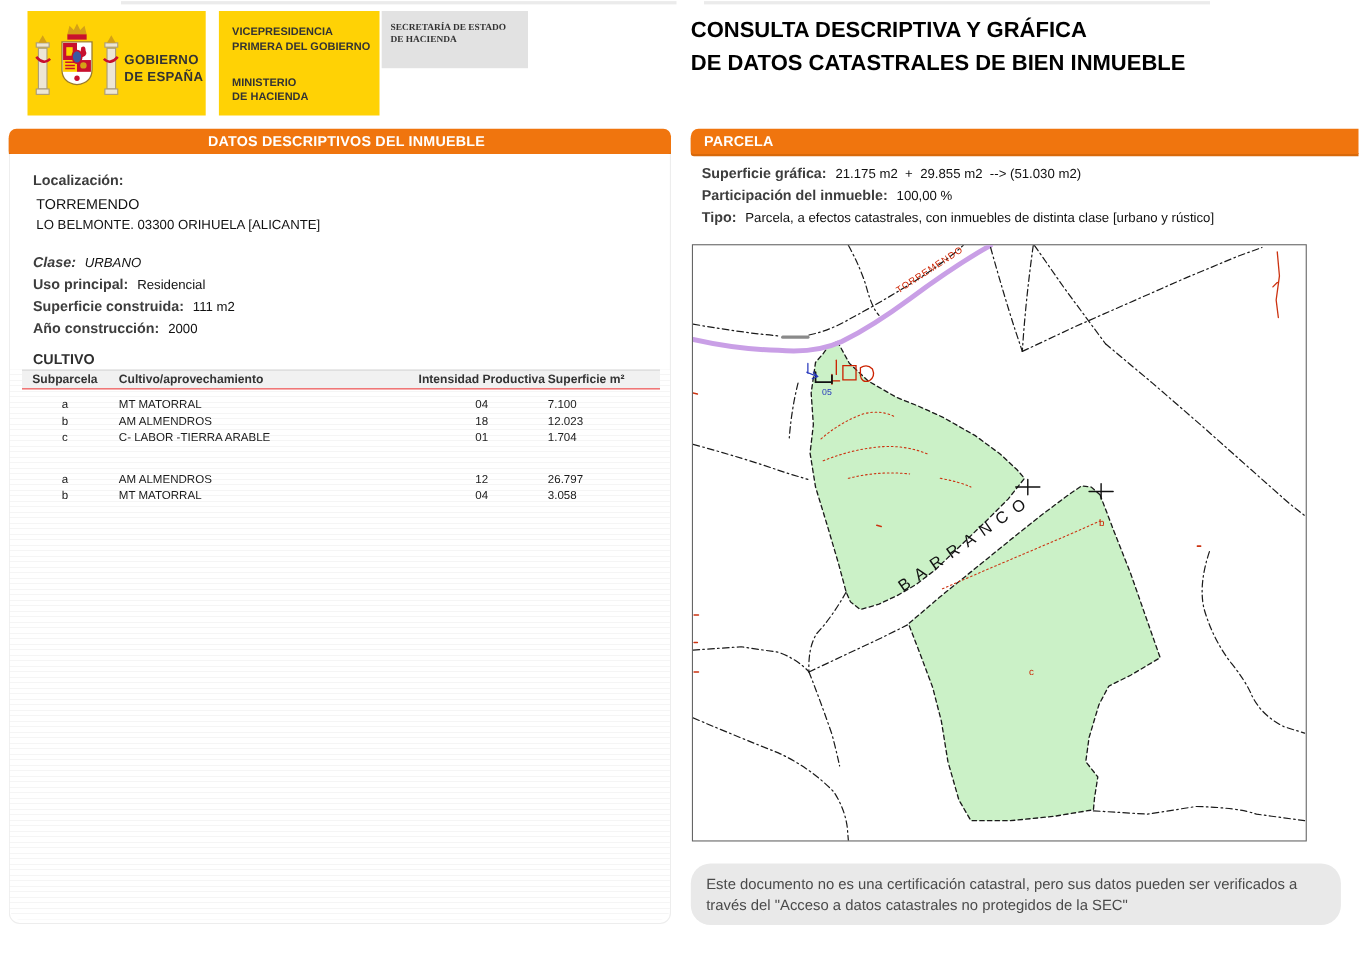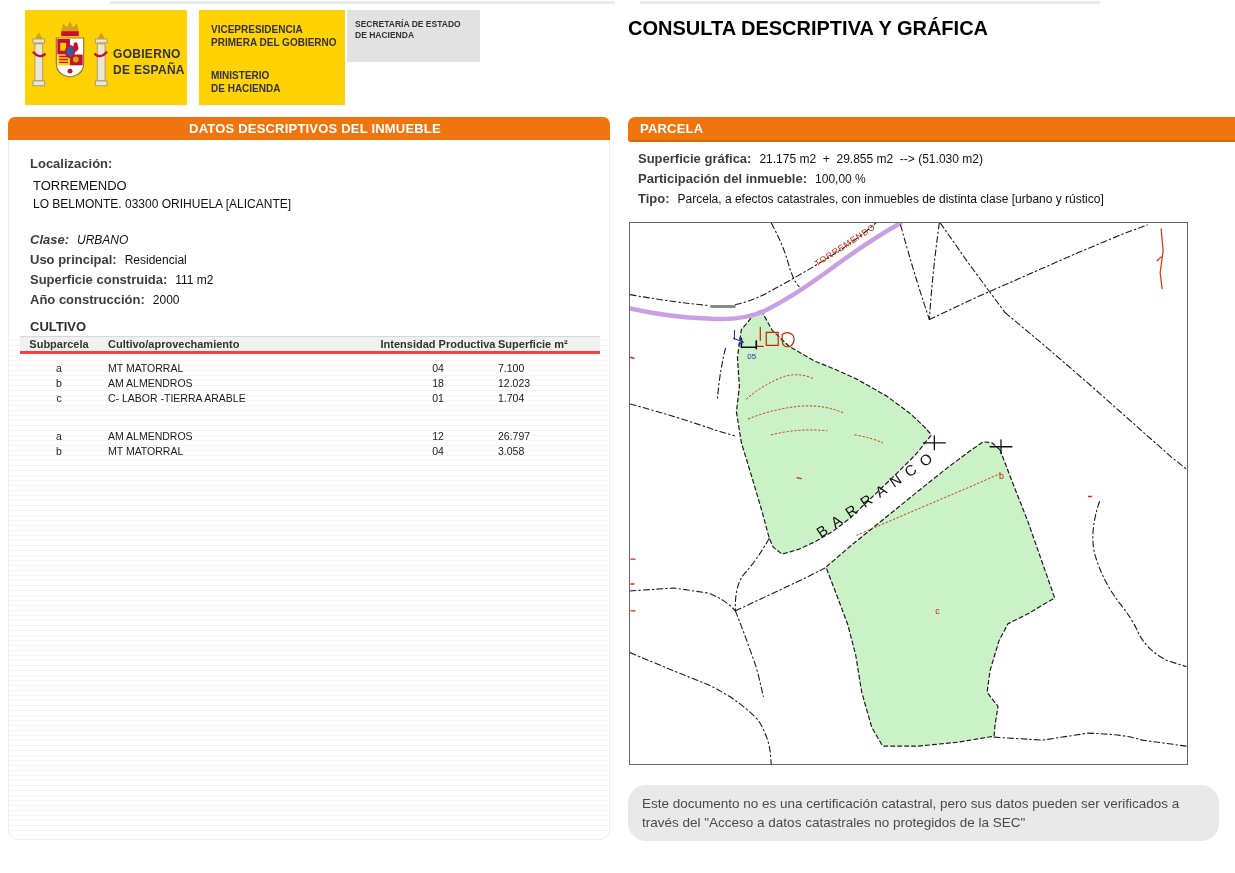--- a/index.html
+++ b/index.html
@@ -8,21 +8,21 @@
          font-family:"Liberation Sans", sans-serif; }
   .abs { position:absolute; }
   .topline { position:absolute; height:3px; background:#EBEBEB; }
 
   
   .y-block { position:absolute; background:#FFD205; }
   .gob-text { position:absolute; left:88px; top:36px; font-weight:700; font-size:12px;
               line-height:16px; color:#333; letter-spacing:.3px; }
   .min-text { font-weight:700; font-size:10px; line-height:13px; color:#333; }
   .c3 { position:absolute; left:347px; top:10px; width:133px; height:95px; background:#fff; }
-  .sec-box { height:52px; background:#E2E2E2; padding:9px 8px; }
+  .sec-box { height:52px; background:#E2E2E2; padding:9px 8px;font-family:Liberation Serif, serif; }
   .dir-box { padding:9px 8px; }
   .small-caps-text { font-weight:600; font-size:8.5px; line-height:11px; color:#333; }
 
   .doc-title { position:absolute; left:628px; top:13px; width:592px; 
                font-weight:700; font-size:20px; line-height:30px; color:#000; }
 
   
   .panel-bar { position:absolute; height:23px; background:#F0750E;
                border-radius:7px 7px 3px 3px; box-shadow:0 2px 0 #D8690A;
                color:#fff; font-weight:700; font-size:13px; line-height:23px;
@@ -35,21 +35,21 @@
                 border-radius:0 0 10px 10px; }
 
   .label-b { font-weight:700; font-size:13px; color:#3D3D3D; }
   .value-r { font-size:12px; color:#111; margin-left:8px; }
   .pre { white-space:pre; }
 
   
   .cultivo-table { position:absolute; left:20px; top:336px; width:580px; }
   .ct-grid { display:grid; grid-template-columns:78px 280px 120px 102px; align-items:center; }
   .ct-head { height:18px; background:#F1F1F1; border-top:1px solid #D8D8D8;
-             border-bottom:3px solid #ef4444; font-size:11px; font-weight:700; color:#333; }
+             border-bottom:1px solid #ef4444; font-size:11px; font-weight:700; color:#333; }
   .ct-body { padding-top:6px; }
   .ct-row { height:15px; font-size:10.5px; color:#1a1a1a; }
   .ct-row.spacer { height:23px; }
   .c-center { text-align:center; }
   .c-left { padding-left:10px; }
   .c-right { text-align:left; padding-right:10px; }
 
   
   .rp-line { position:absolute; left:638px; }
   .map-box { position:absolute; left:629px; top:222px; width:559px; height:543px;
@@ -115,20 +115,21 @@
 
 <div class="c3">
   <div class="sec-box small-caps-text">
     <div>SECRETARÍA DE ESTADO</div>
     <div>DE HACIENDA</div>
   </div>
 </div>
 
 <div class="doc-title">
   <div>CONSULTA DESCRIPTIVA Y GRÁFICA</div>
+  <div>DE DATOS CATASTRALES DE BIEN INMUEBLE</div>
 </div>
 
 <div class="panel-bar" style="left:8px; top:117px; width:602px;text-align:center;">DATOS DESCRIPTIVOS DEL INMUEBLE</div>
 <div class="lp-body"></div>
 <div class="lp-stripes"></div>
 
 <div class="abs label-b" style="left:30px; top:156px;">Localización:</div>
 <div class="abs" style="left:33px; top:178px; font-size:13px;">TORREMENDO</div>
 <div class="abs" style="left:33px; top:197px; font-size:12px;">LO BELMONTE. 03300 ORIHUELA [ALICANTE]</div>
 

